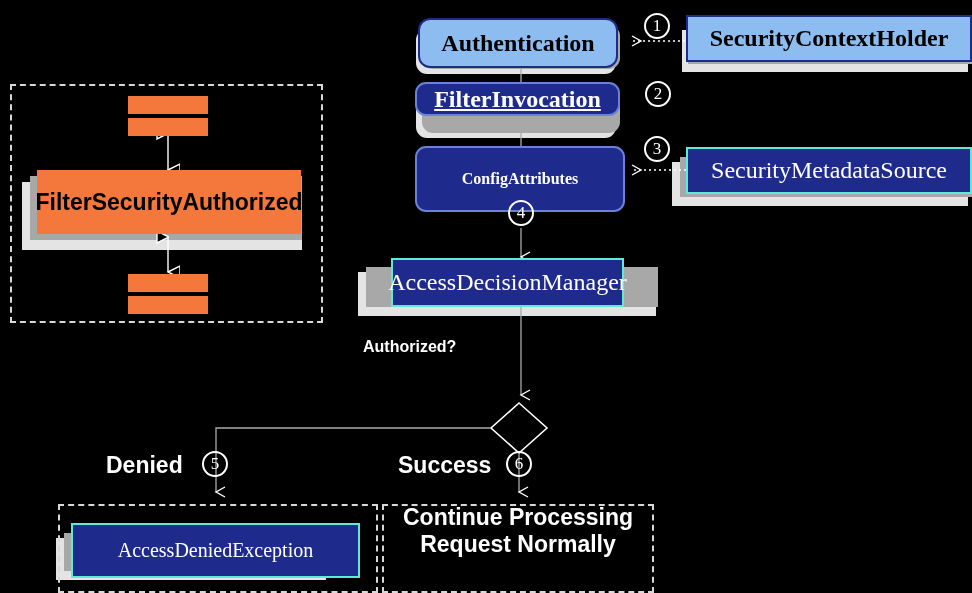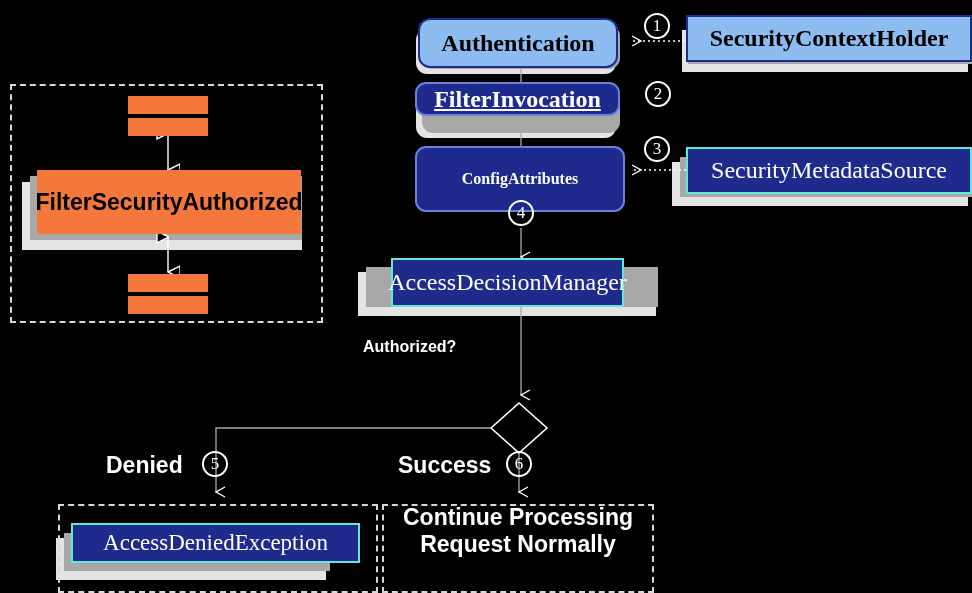--- a/index.html
+++ b/index.html
@@ -228,21 +228,21 @@
 
   <div class="wlabel" style="left:363px; top:338px; font-size:16px;">Authorized?</div>
 
   <div class="wlabel" style="left:106px; top:452px; font-size:23px;">Denied</div>
   <div class="wlabel" style="left:398px; top:452px; font-size:23px;">Success</div>
 
   <div class="dashed-box" style="left:58px; top:504px; width:320px; height:89px;"></div>
 
   <div class="shadow-b" style="left:56px; top:538px; width:270px; height:42px;"></div>
   <div class="shadow-a" style="left:64px; top:533px; width:266px; height:38px;"></div>
-  <div class="nodebox navy-rect" style="left:71px; top:523px; width:289px; height:40px; font-size:23px;">
+  <div class="nodebox navy-rect" style="left:71px; top:523px; width:289px; height:55px; font-size:20px;">
     <span>AccessDeniedException</span>
   </div>
 
   <div class="dashed-box" style="left:382px; top:504px; width:272px; height:89px;"></div>
   <div class="wlabel" style="left:390px; top:504px; width:256px; font-size:23px; text-align:center; line-height:1.18; white-space:normal;">
     <span>Continue Processing</span><br>
     <span>Request Normally</span>
   </div>
 
   <div class="step" style="left:644px; top:13px;">1</div>

